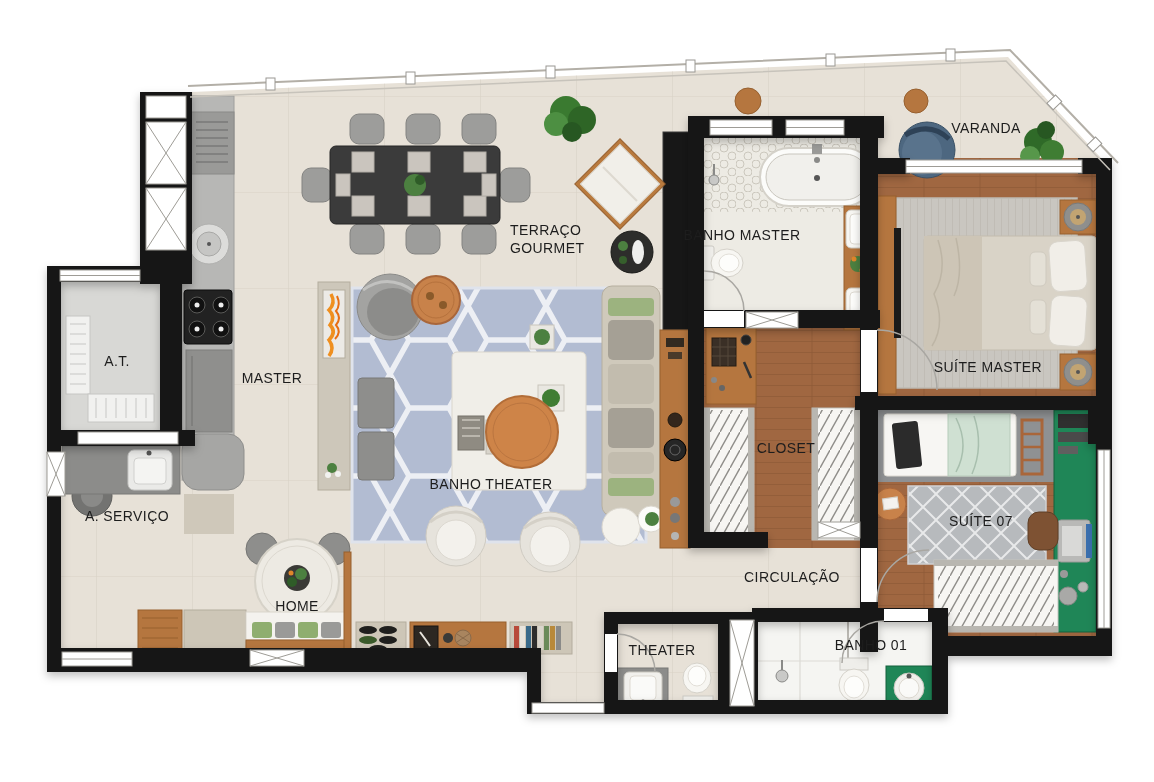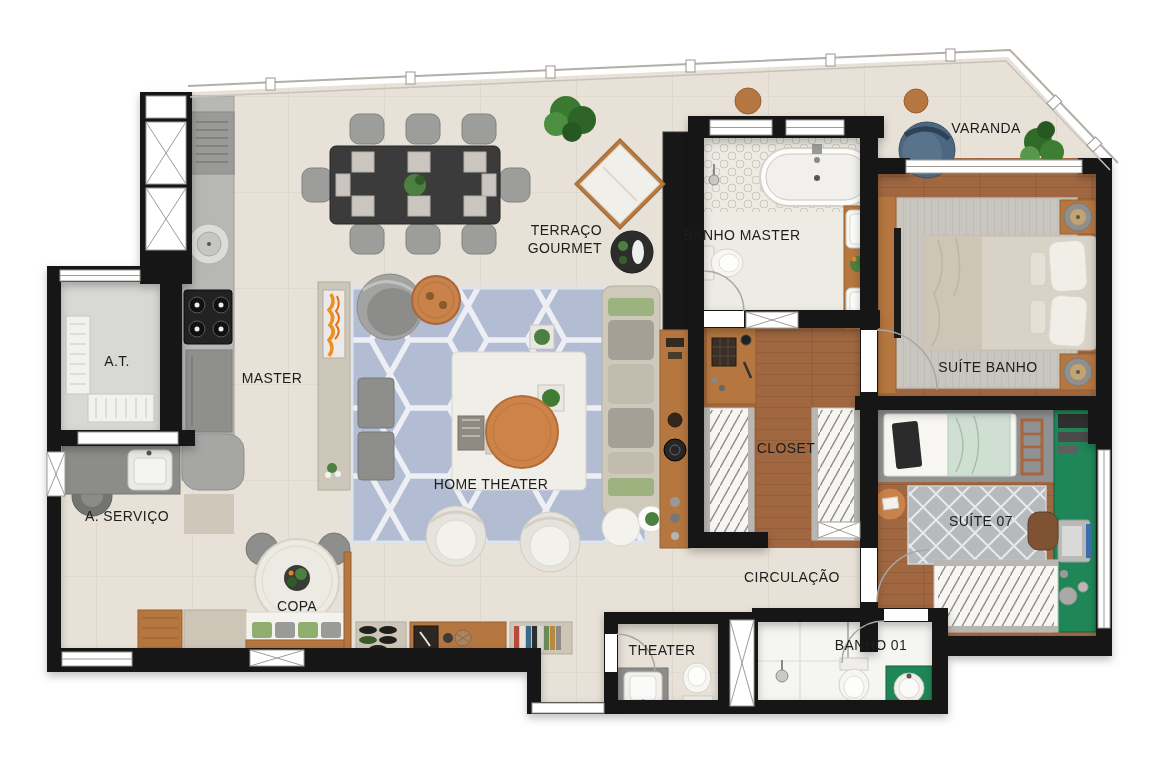--- a/index.html
+++ b/index.html
@@ -4,21 +4,21 @@
 <style>
   html,body{margin:0;padding:0;background:#ffffff;}
   .plan-wrap{
     position:relative;width:1154px;height:782px;background:#ffffff;overflow:hidden;
     font-family:"Liberation Sans",sans-serif;
   }
   .plan-wrap svg{position:absolute;left:0;top:0;}
   .room-label{
     position:absolute;transform:translate(-50%,-50%);
     font:14px/1.3 "Liberation Sans",sans-serif;
-    color:#1d1d1d;text-align:right;letter-spacing:.4px;white-space:nowrap;
+    color:#1d1d1d;text-align:left;letter-spacing:.4px;white-space:nowrap;
   }
   .room-label.wrap{white-space:normal;}
 </style>
 </head>
 <body>
 
 <div class="plan-wrap">
 <svg width="1154" height="782" viewBox="0 0 1154 782">
   <defs>
     <pattern id="tiles" patternUnits="userSpaceOnUse" width="96" height="96">
@@ -552,25 +552,25 @@
       <rect x="1050" y="96" width="9" height="12" transform="rotate(46 1054 102)"></rect>
       <rect x="1090" y="138" width="9" height="12" transform="rotate(46 1094 144)"></rect>
     </g>
   </g>
 </svg>
 
 <div>
   <div class="room-label wrap" style="left:556px;top:239px;width:92px">TERRAÇO GOURMET</div>
   <div class="room-label" style="left:986px;top:128px">VARANDA</div>
   <div class="room-label" style="left:742px;top:235px">BANHO MASTER</div>
-  <div class="room-label" style="left:988px;top:367px">SUÍTE BANHO</div>
+  <div class="room-label" style="left:988px;top:367px">SUÍTE MASTER</div>
   <div class="room-label" style="left:117px;top:361px">A.T.</div>
   <div class="room-label" style="left:272px;top:378px">MASTER</div>
-  <div class="room-label" style="left:491px;top:484px">HOME THEATER</div>
+  <div class="room-label" style="left:491px;top:484px">BANHO THEATER</div>
   <div class="room-label" style="left:786px;top:448px">CLOSET</div>
   <div class="room-label" style="left:127px;top:516px">A. SERVIÇO</div>
-  <div class="room-label" style="left:297px;top:606px">COPA</div>
+  <div class="room-label" style="left:297px;top:606px">HOME</div>
   <div class="room-label" style="left:792px;top:577px">CIRCULAÇÃO</div>
   <div class="room-label" style="left:981px;top:521px">SUÍTE 07</div>
   <div class="room-label" style="left:662px;top:650px">THEATER</div>
   <div class="room-label" style="left:871px;top:645px">BANHO 01</div>
 </div>
 </div>
 
 </body></html>

